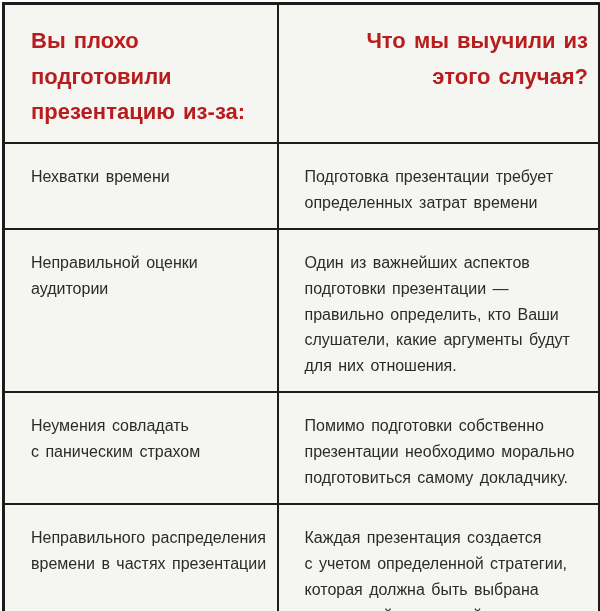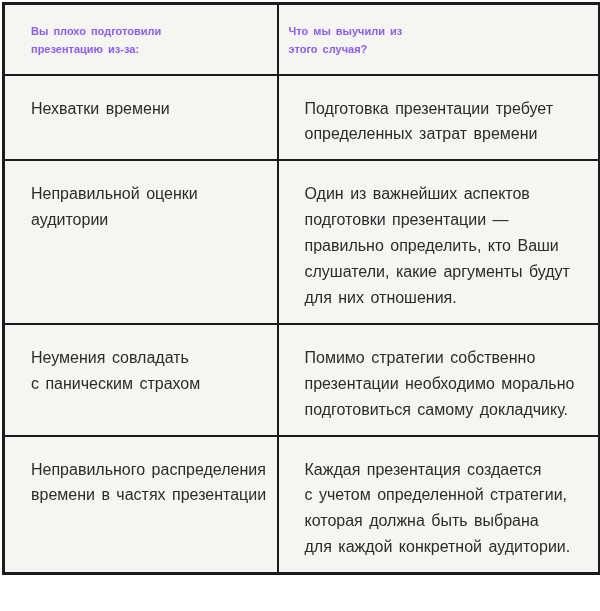--- a/index.html
+++ b/index.html
@@ -33,26 +33,26 @@
     background:var(--cell-bg);
     vertical-align:top;
     white-space:pre-line;
     font-size:16px;
     line-height:1.62;
     word-spacing:2px;
     padding:20px 8px 12px 26px;
   }
   th{
     font-weight:bold;
-    font-size:11px;
-    color:#8b5cf6;
+    font-size:22px;
+    color:#b91c1c;
     padding-top:18px;
   }
   th.left{text-align:left;}
-  th.right{text-align:left;padding-left:10px;padding-right:10px;}
+  th.right{text-align:right;padding-left:10px;padding-right:10px;}
   tr.hdr{height:71px;}
   tr.r0{height:75px;}
   tr.r1{height:66px;}
   tr.r2{height:150px;}
   tr.r3{height:80px;}
   tr.r4{height:118px;}
 </style>
 </head>
 <body>
 
@@ -81,21 +81,21 @@
 аудитории</td>
         <td>Один из важнейших аспектов
 подготовки презентации —
 правильно определить, кто Ваши
 слушатели, какие аргументы будут
 для них отношения.</td>
       </tr>
       <tr class="r3">
         <td>Неумения совладать
 с паническим страхом</td>
-        <td>Помимо стратегии собственно
+        <td>Помимо подготовки собственно
 презентации необходимо морально
 подготовиться самому докладчику.</td>
       </tr>
       <tr class="r4">
         <td>Неправильного распределения
 времени в частях презентации</td>
         <td>Каждая презентация создается
 с учетом определенной стратегии,
 которая должна быть выбрана
 для каждой конкретной аудитории.</td>

